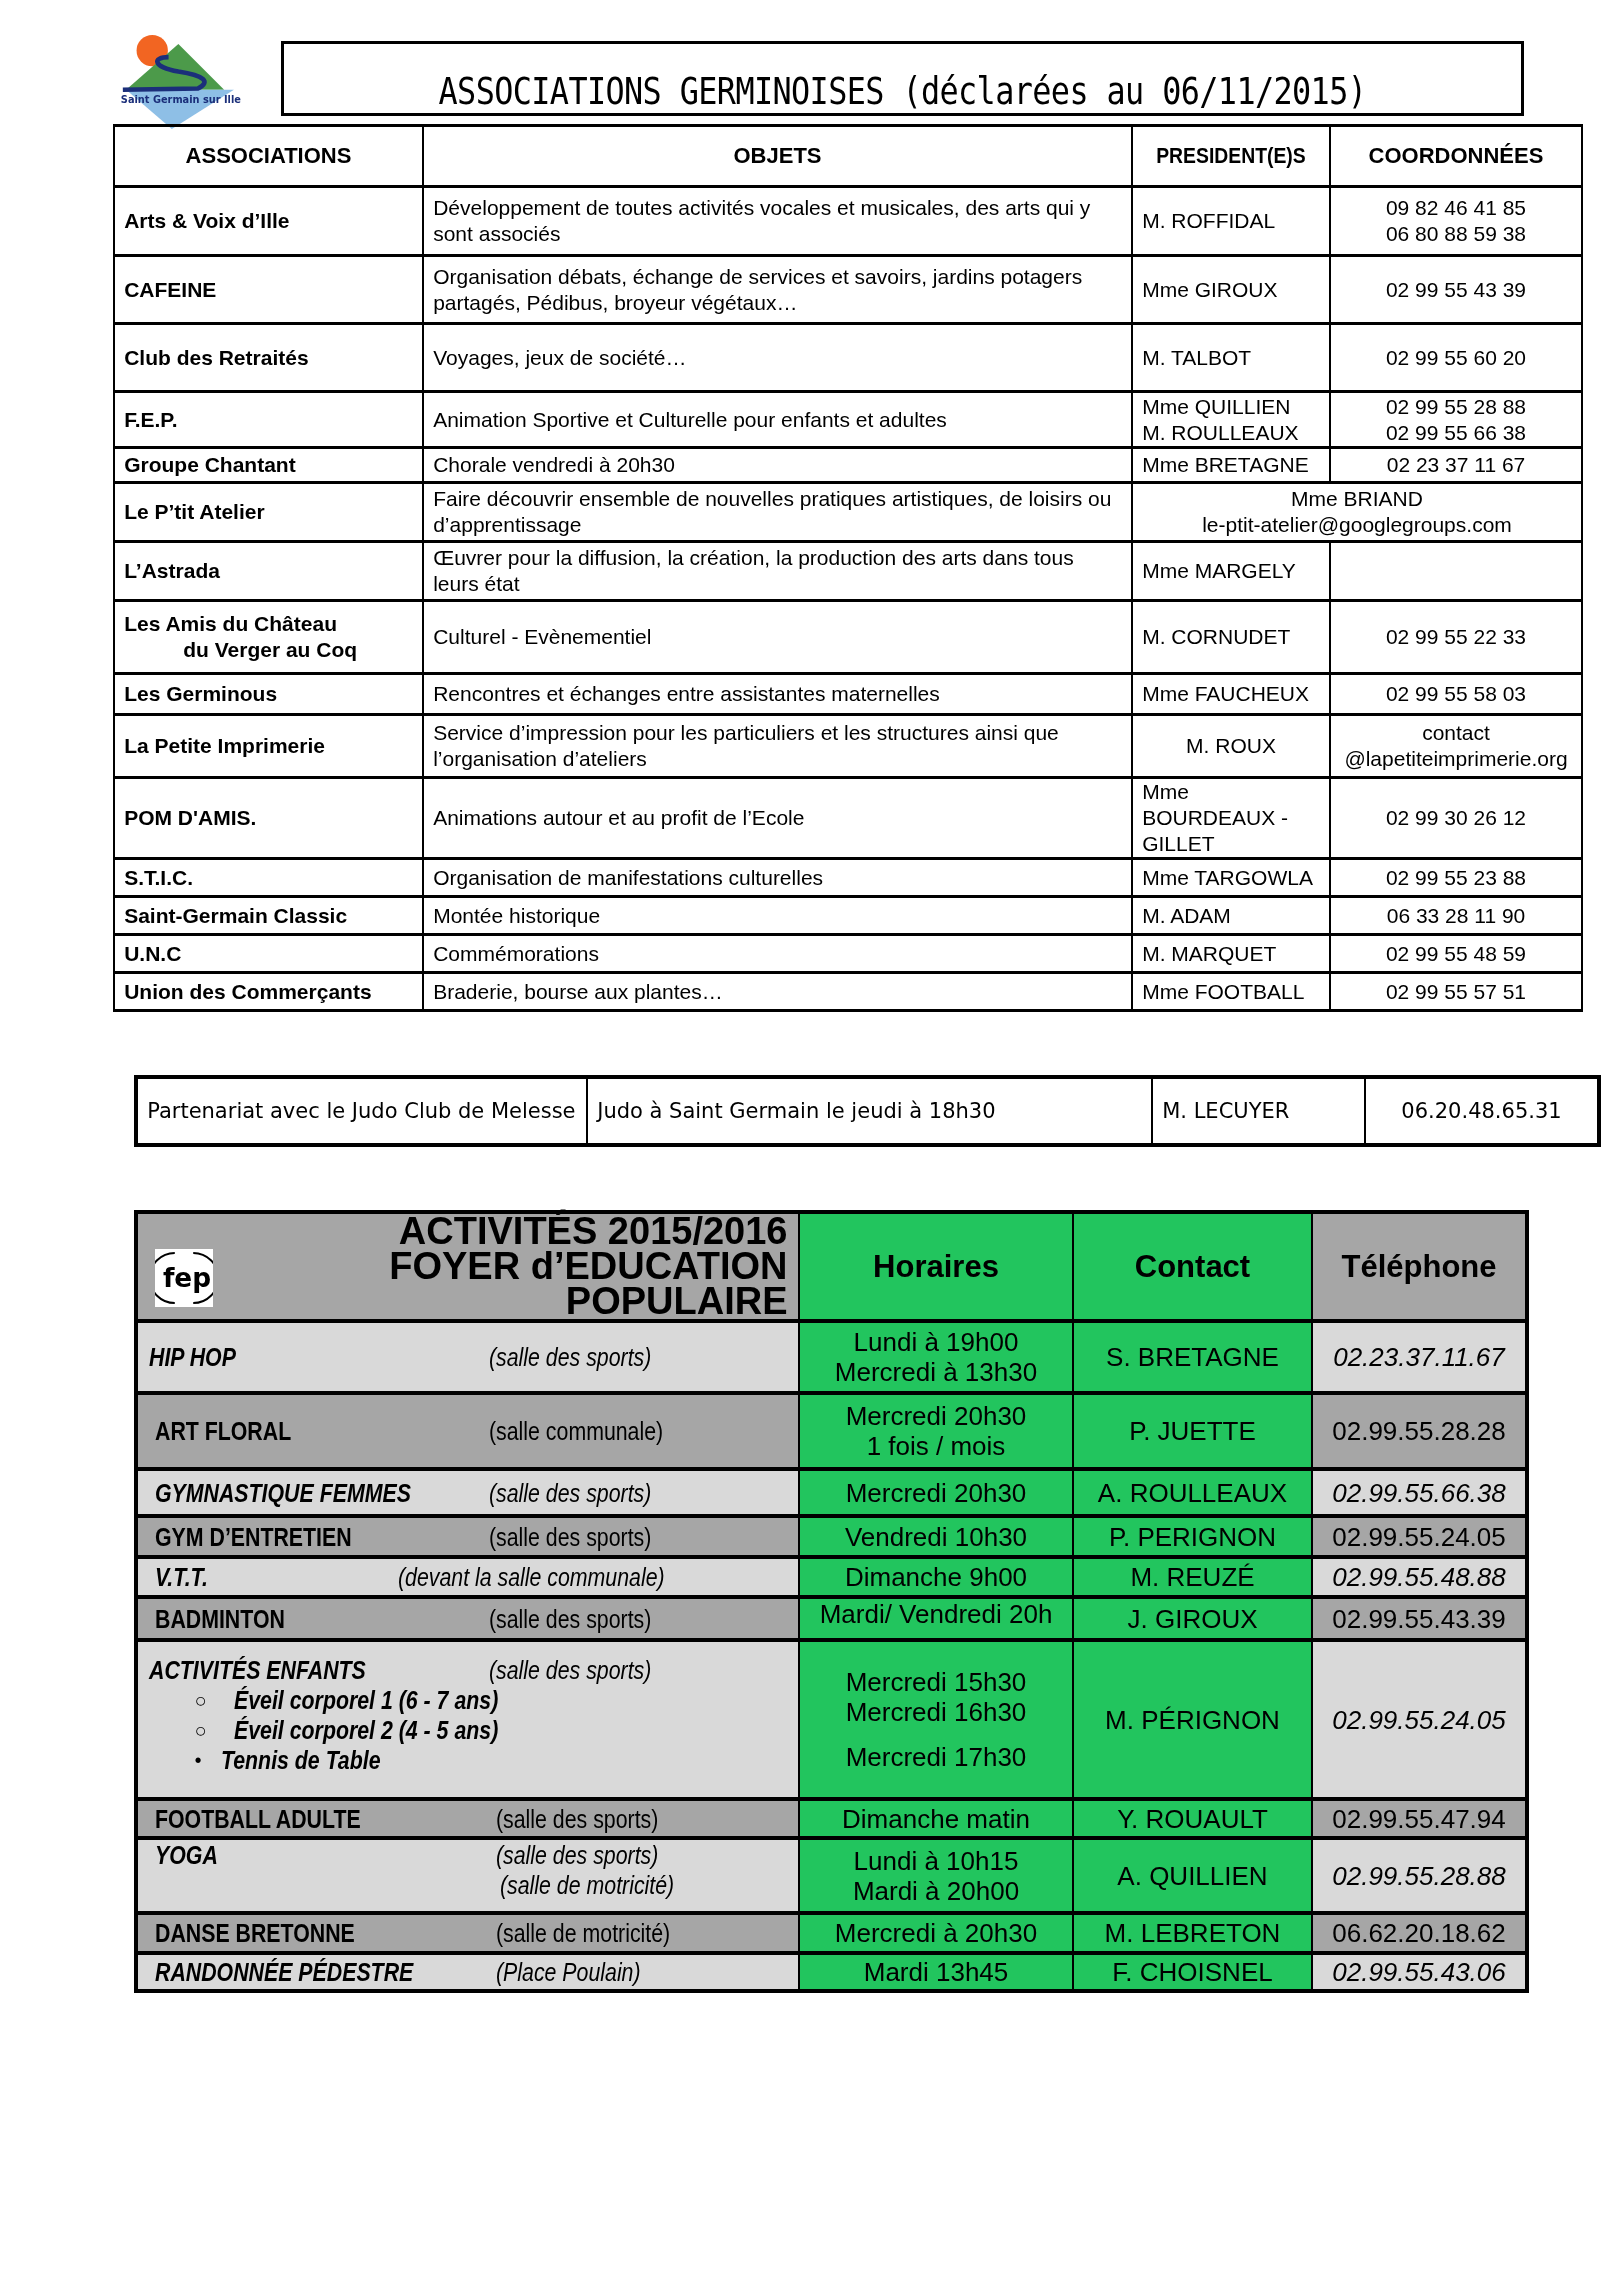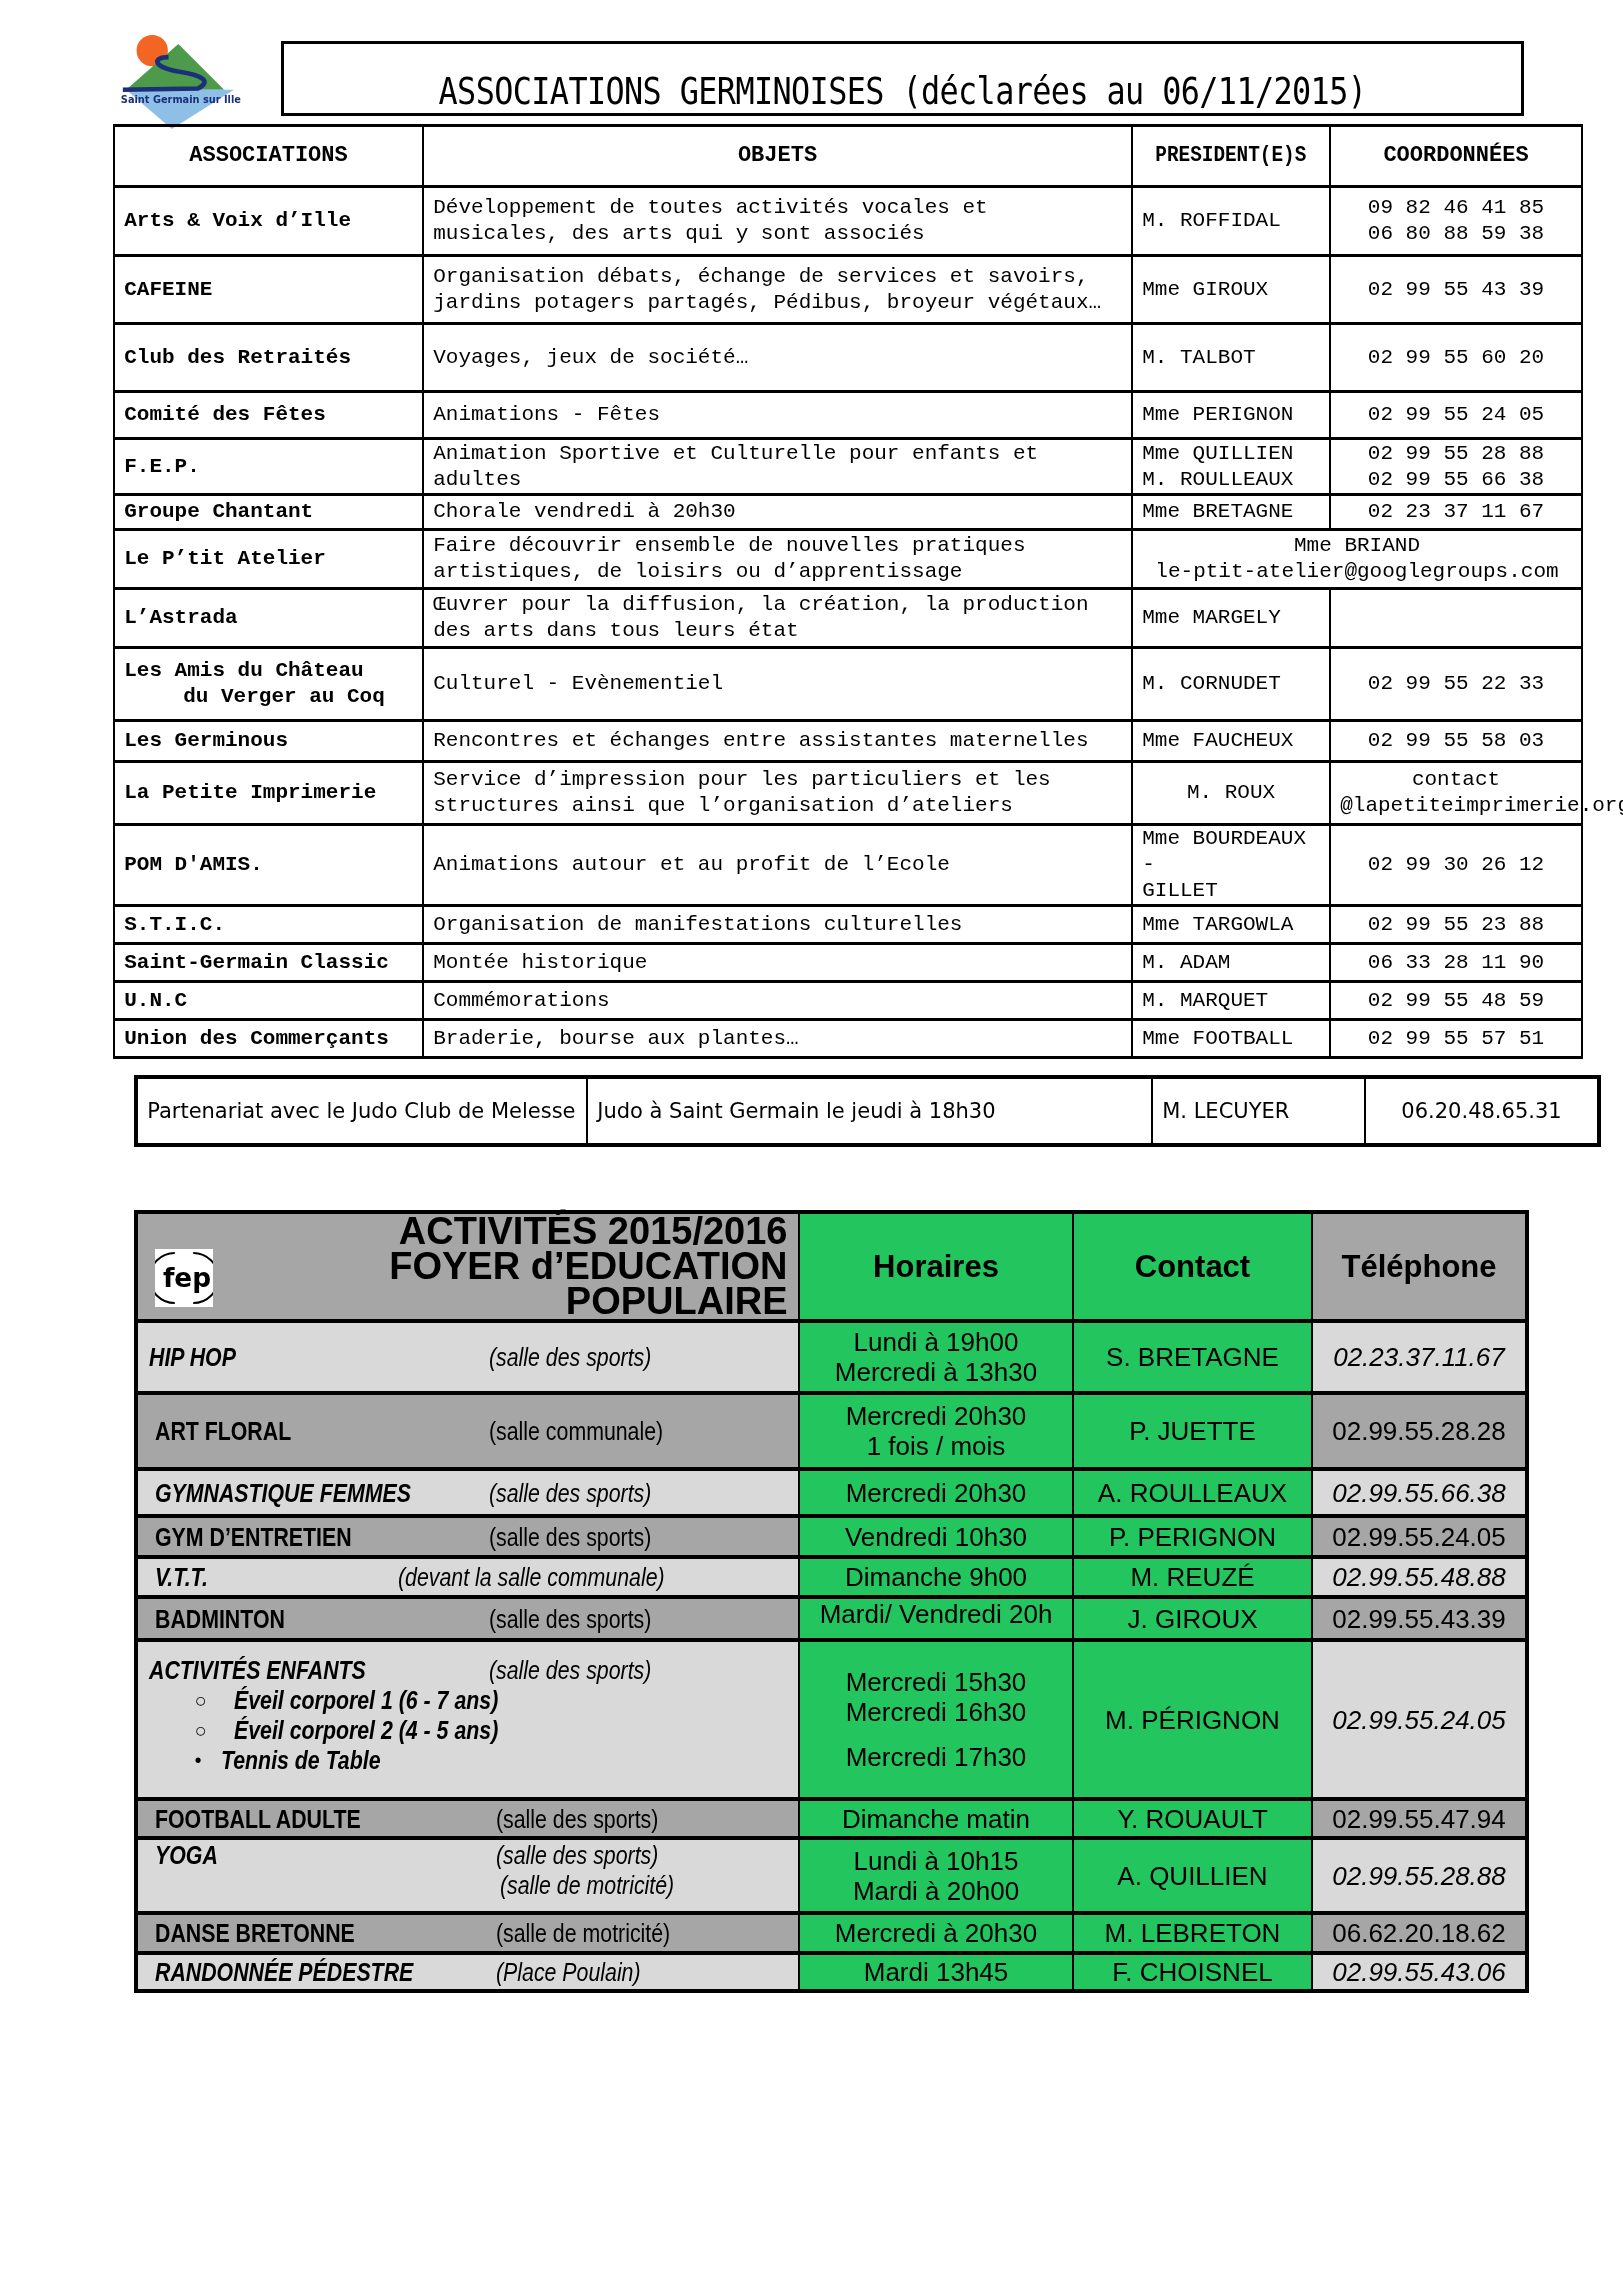--- a/index.html
+++ b/index.html
@@ -8,21 +8,21 @@
 
   
   #logo { left:113px; top:31px; width:134px; height:98px; }
 
   
   #title-box { left:281px; top:41px; width:1243px; height:75px; border:3.3px solid #000; display:flex; align-items:flex-end; justify-content:center; }
   #title-box span { font-family:"DejaVu Sans Mono", monospace; font-size:37px; letter-spacing:-0.7px; transform:scaleX(0.86); white-space:nowrap; }
 
   
   table { border-collapse:collapse; table-layout:fixed; }
-  #assoc-table { position:absolute; left:113px; top:124px; width:1467px; font-family:Liberation Mono, monospace; }
+  #assoc-table { position:absolute; left:113px; top:124px; width:1467px; font-family:Liberation Sans, sans-serif; }
   #assoc-table td, #assoc-table th { border:2px solid #000; border-top-width:3.9px; padding:0 9.2px; vertical-align:middle; font-size:21px; line-height:26px; }
   #assoc-table th { font-weight:bold; text-align:center; font-size:22px; height:58px; }
   #assoc-table td.name { font-weight:bold; }
   #assoc-table td.center { text-align:center; }
   #assoc-table tr:last-child td { border-bottom-width:3.9px; }
   .condc { display:inline-block; transform:scaleX(0.88); transform-origin:center center; white-space:nowrap; }
 
   
   #judo-table { position:absolute; left:134px; top:1075px; width:1462px; height:72px; font-family:"DejaVu Sans", sans-serif; border:4.6px solid #000; }
   #judo-table td { border:2px solid #000; padding:0 9.2px; font-size:21px; vertical-align:middle; }
@@ -90,26 +90,20 @@
       <td class="name">CAFEINE</td>
       <td>Organisation débats, échange de services et savoirs, jardins potagers partagés, Pédibus, broyeur végétaux…</td>
       <td>Mme GIROUX</td>
       <td class="center">02 99 55 43 39</td>
     </tr>
     <tr style="height:68px">
       <td class="name">Club des Retraités</td>
       <td>Voyages, jeux de société…</td>
       <td>M. TALBOT</td>
       <td class="center">02 99 55 60 20</td>
-    </tr>
-    <tr style="height:47px">
-      <td class="name">Comité des Fêtes</td>
-      <td>Animations - Fêtes</td>
-      <td>Mme PERIGNON</td>
-      <td class="center">02 99 55 24 05</td>
     </tr>
     <tr style="height:56px">
       <td class="name">F.E.P.</td>
       <td>Animation Sportive et Culturelle pour enfants et adultes</td>
       <td>
           <div>Mme QUILLIEN</div>
           <div>M. ROULLEAUX</div>
         </td>
       <td class="center">
           <div>02 99 55 28 88</div>

